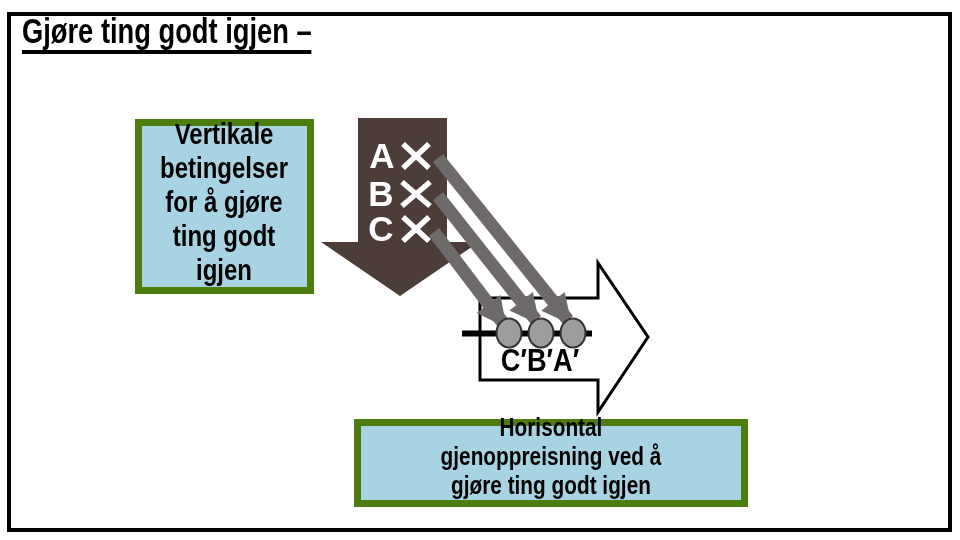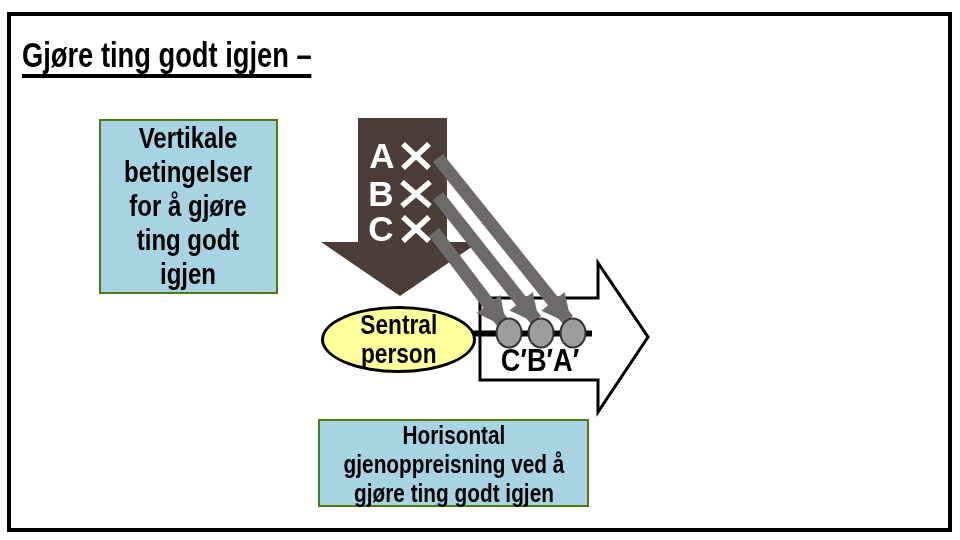--- a/index.html
+++ b/index.html
@@ -19,21 +19,20 @@
     left: 7px; top: 12px;
     width: 937px; height: 512px;
     border: 4px solid #000;
     background: transparent;
   }
   
   #title {
     position: absolute;
     left: 22px; top: 13px;
     z-index: 5;
-    margin-top: 24px;
   }
   .title-line {
     display: inline-block;
     font-size: 35px;
     font-weight: bold;
     color: #000;
     line-height: 1.02;
     white-space: nowrap;
     border-bottom: 4px solid #000;
     padding-bottom: 1px;
@@ -47,30 +46,31 @@
     transform: scaleX(0.80);
     transform-origin: center center;
     white-space: nowrap;
     text-align: center;
   }
 
   
   .blue-box {
     position: absolute;
     background: var(--box_blue);
-    border: 2px solid #4d7c0f;
+    border: 7px solid #4d7c0f;
     display: flex;
-    align-items: flex-start;
+    align-items: flex-end;
     justify-content: center;
     box-sizing: border-box;
     z-index: 4;
+    margin-left: 36px;
   }
   #left-box  { left: 99px;  top: 119px; width: 179px; height: 175px; }
   #left-box .cond  { font-size: 30px; line-height: 34px; font-weight: bold; color: #000; }
-  #bottom-box { left: 318px; top: 419px; width: 271px; height: 88px; }
+  #bottom-box { left: 318px; top: 419px; width: 394px; height: 88px; }
   #bottom-box .cond { font-size: 26px; line-height: 29px; font-weight: bold; color: #000; }
 
   
   #person-ellipse {
     position: absolute;
     left: 321px; top: 306px;
     width: 155px; height: 67px;
     background: var(--ellipse_yellow);
     border: 3px solid #000;
     border-radius: 50%;
@@ -148,26 +148,20 @@
 
     <line class="gray-stroke" x1="438" y1="158" x2="568" y2="320" stroke-width="13" marker-end="url(#grayhead)"></line>
     <line class="gray-stroke" x1="438" y1="196" x2="536" y2="320" stroke-width="13" marker-end="url(#grayhead)"></line>
     <line class="gray-stroke" x1="434" y1="232" x2="503" y2="323" stroke-width="13" marker-end="url(#grayhead)"></line>
 
     <ellipse class="node-fill" cx="509" cy="333" rx="12.5" ry="14.5" stroke="#333333" stroke-width="2"></ellipse>
     <ellipse class="node-fill" cx="541" cy="333" rx="12.5" ry="14.5" stroke="#333333" stroke-width="2"></ellipse>
     <ellipse class="node-fill" cx="573" cy="333" rx="12.5" ry="14.5" stroke="#333333" stroke-width="2"></ellipse>
   </svg>
 
-  <div id="person-ellipse">
-    <div class="cond">
-      <div>Sentral</div>
-      <div>person</div>
-    </div>
-  </div>
 
   <div id="seq-label">C′B′A′</div>
 
   <div id="bottom-box" class="blue-box">
     <div class="cond">
       <div>Horisontal</div>
       <div>gjenoppreisning ved å</div>
       <div>gjøre ting godt igjen</div>
     </div>
   </div>

